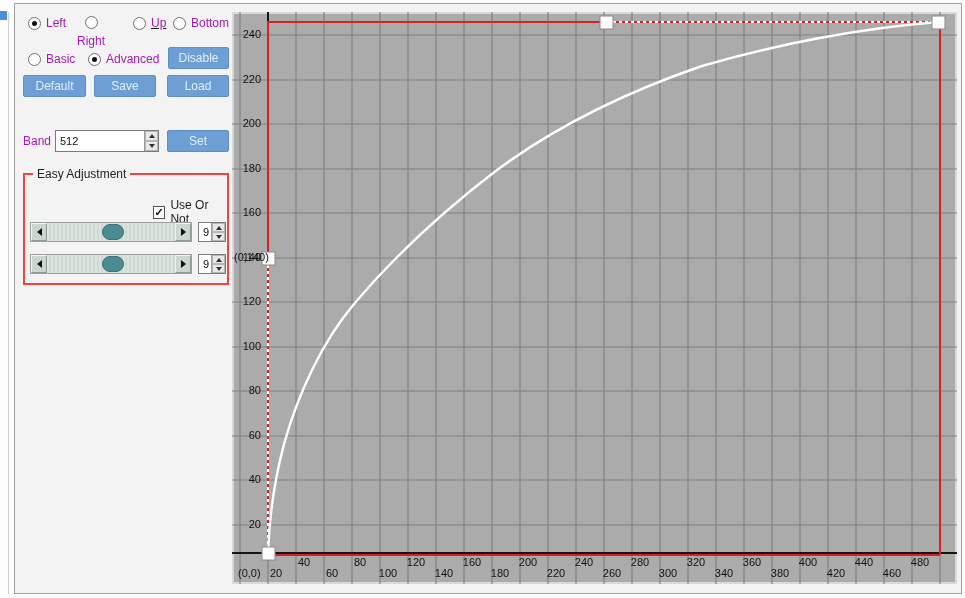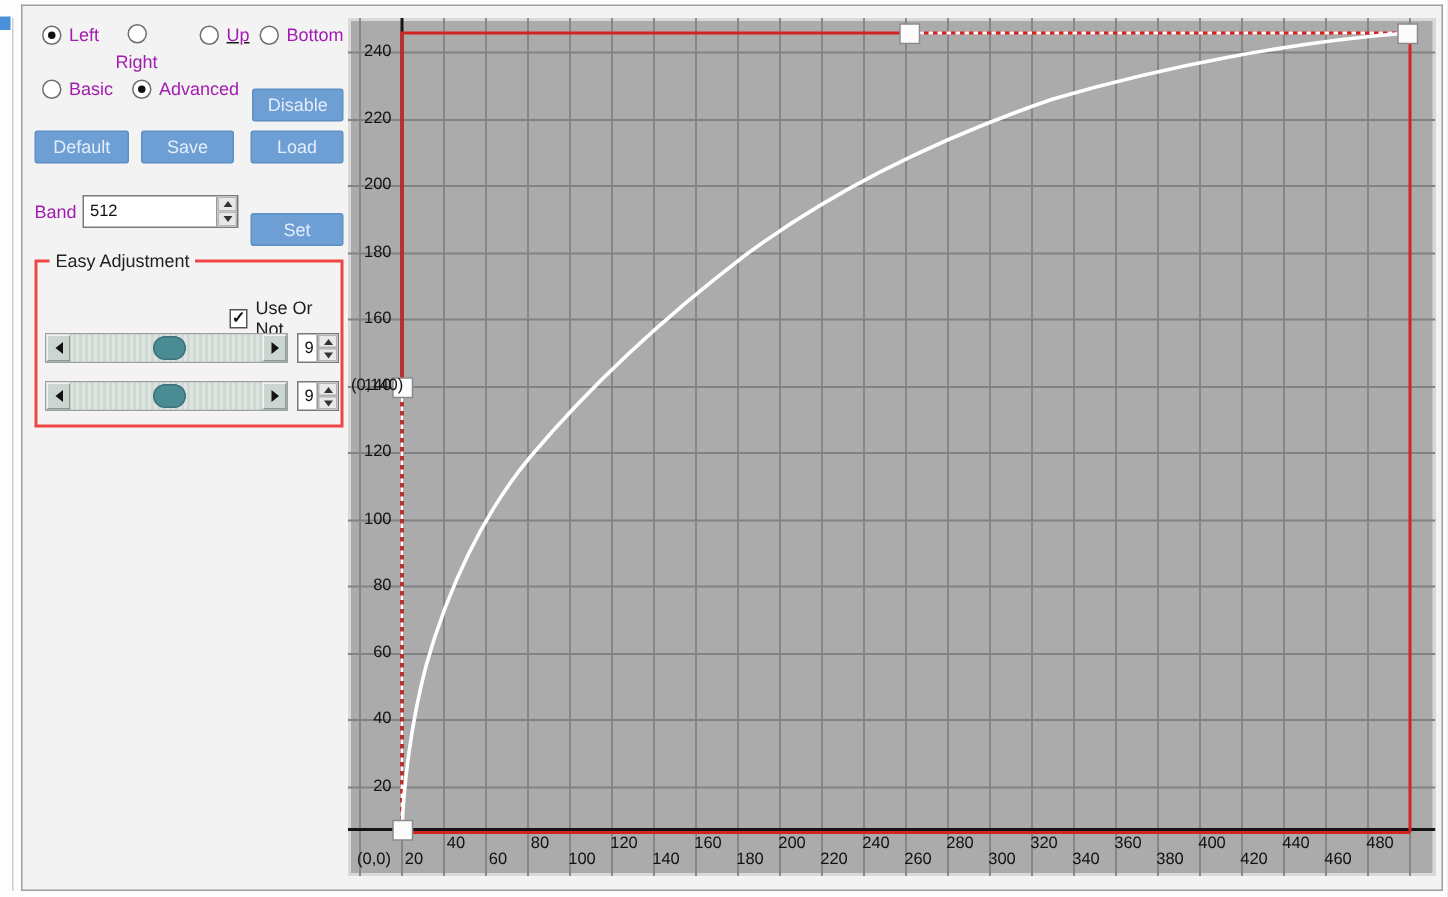--- a/index.html
+++ b/index.html
@@ -9,21 +9,21 @@
   .edge-line { position:absolute; left:8px; top:12px; width:1px; height:582px; background:#cfcfcf; }
   .blue-sliver { position:absolute; left:0; top:11px; width:7px; height:9px; background:#4a90d9; }
 
   .frame { position:absolute; left:14px; top:3px; width:948px; height:591px; background:#f3f3f3; border:1px solid #9f9f9f; }
 
   
   .ctl { position:absolute; }
   .radio-item { display:flex; align-items:center; gap:5px; }
   .radio { width:13px; height:13px; border-radius:50%; background:#fff; border:1px solid #6e6e6e; position:relative; flex:none; }
   .radio.checked::after { content:""; position:absolute; left:3px; top:3px; width:5px; height:5px; border-radius:50%; background:#111; }
-  .btn { position:absolute; background:#6d9fd4; color:#e3edf9; border:1px solid #5d8fc4; border-radius:2px; font-size:12px; display:flex; align-items:center; justify-content:center; cursor:default;margin-top:12px; }
+  .btn { position:absolute; background:#6d9fd4; color:#e3edf9; border:1px solid #5d8fc4; border-radius:2px; font-size:12px; display:flex; align-items:center; justify-content:center; cursor:default; }
   .field { position:absolute; background:#ffffff; border:1px solid #7a7a7a; display:flex; align-items:center; }
   .field .val { flex:1; padding-left:4px; font-size:11px; color:#111; }
   .spin-col { width:14px; height:100%; display:flex; flex-direction:column; border-left:1px solid #9a9a9a; }
   .spin-btn { flex:1; background:#e8e8e8; border:1px solid #b5b5b5; display:flex; align-items:center; justify-content:center; }
   .tri-up { width:0; height:0; border-left:3px solid transparent; border-right:3px solid transparent; border-bottom:4px solid #333; }
   .tri-dn { width:0; height:0; border-left:3px solid transparent; border-right:3px solid transparent; border-top:4px solid #333; }
   .group { position:absolute; left:22px; top:172px; width:206px; height:112px; border:2px solid #ef4444; }
   .group-title { position:absolute; left:8px; top:-8px; background:#f3f3f3; padding:0 4px; font-size:12px; color:#222; }
   .checkbox { width:13px; height:13px; background:#fff; border:1px solid #555; font-size:11px; line-height:11px; text-align:center; color:#111; font-weight:bold; }
   .scrollbar { position:absolute; height:20px; display:flex; border:1px solid #9f9f9f; background:#dfe6e1; }

